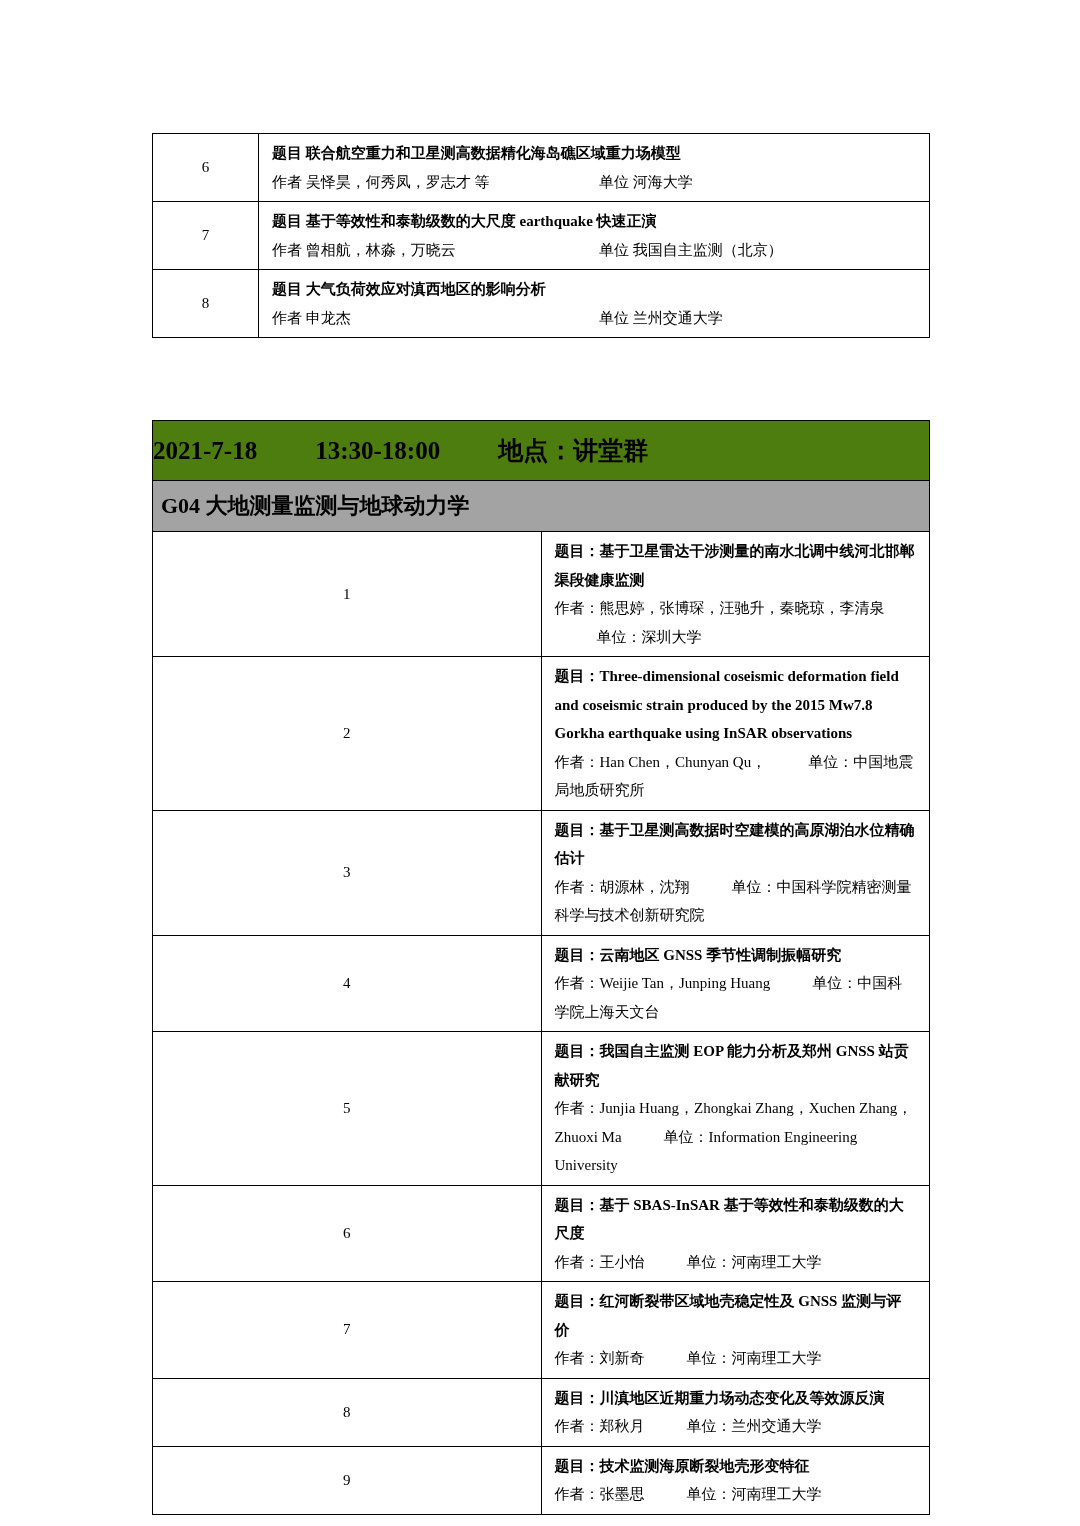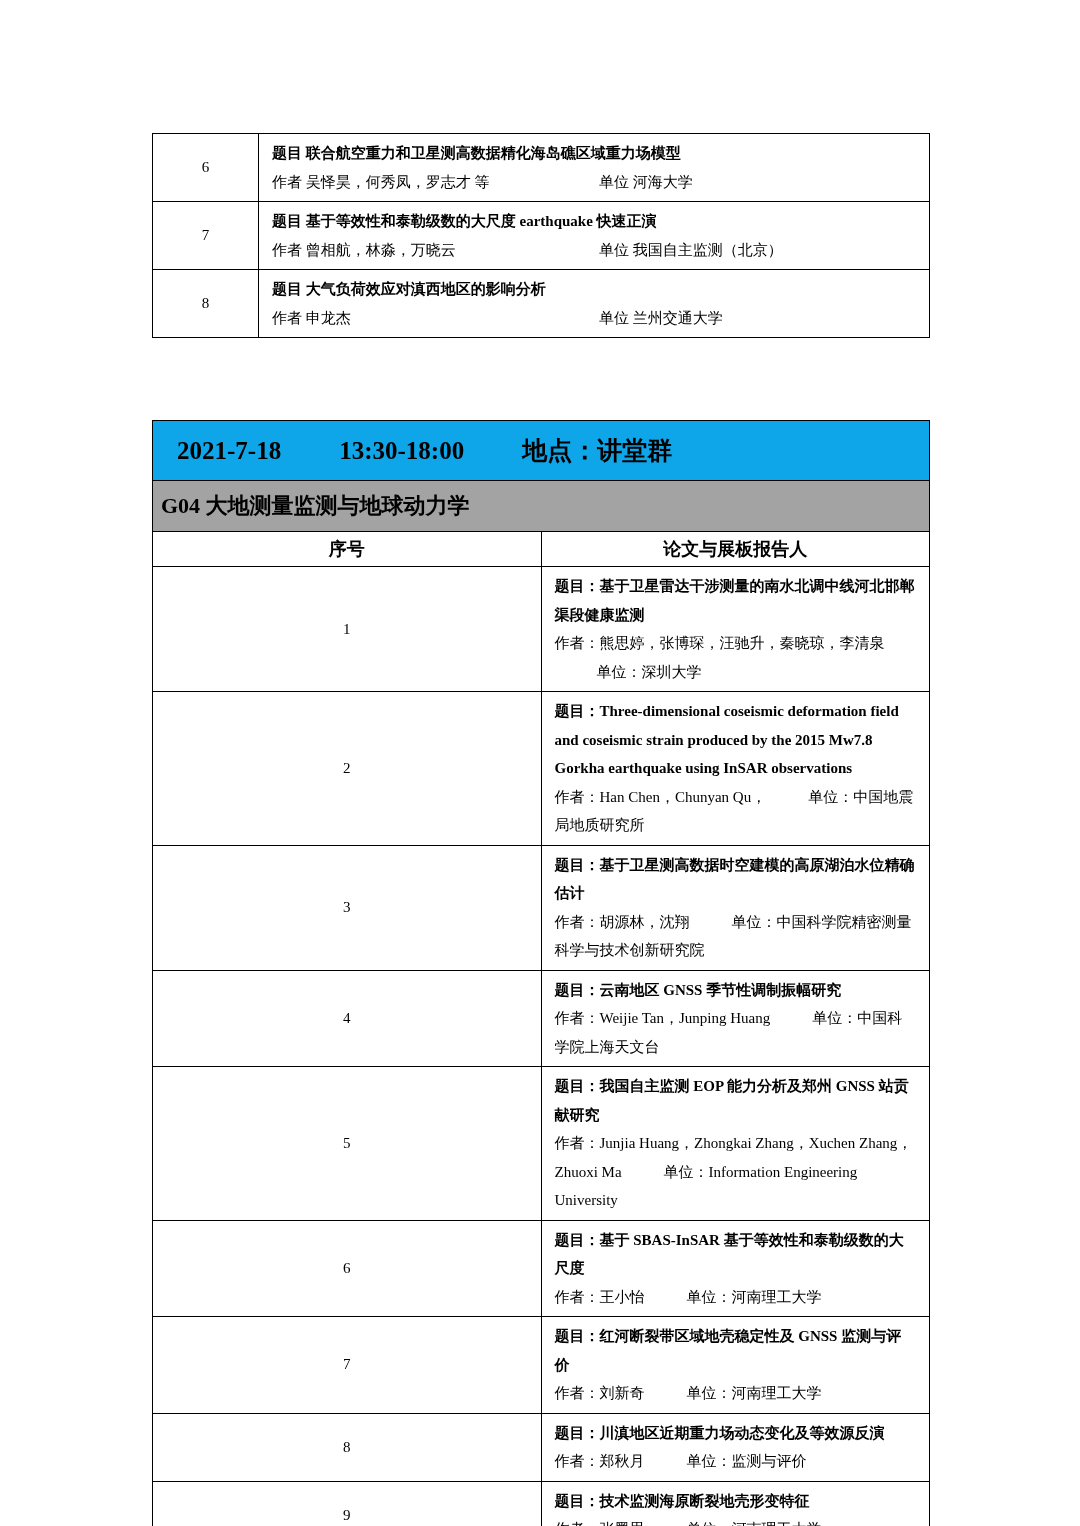--- a/index.html
+++ b/index.html
@@ -43,25 +43,25 @@
   .author-line { font-weight: normal; }
   .authors-tab {
     display: inline-block;
     min-width: 327px;
   }
   .gap {
     display: inline-block;
     width: 42px;
   }
   .session-th {
-    background: #0ea5e9;
+    background: #4d7c0f;
     font-size: 25px;
     font-weight: bold;
     text-align: left;
-    padding: 13px 24px;
+    padding: 13px 0;
   }
   .session-th .sess-part { margin-right: 58px; }
   .session-th .sess-part:last-child { margin-right: 0; }
   .section-th {
     background: #a3a3a3;
     font-size: 22px;
     font-weight: bold;
     text-align: left;
     padding: 10px 8px;
   }
@@ -106,24 +106,20 @@
   <table class="doc-table main-table">
     <tbody>
       <tr>
         <th class="session-th" colspan="2">
           <span class="sess-part">2021-7-18</span><span class="sess-part">13:30-18:00</span><span class="sess-part">地点：讲堂群</span>
         </th>
       </tr>
       <tr>
         <th class="section-th" colspan="2">G04 大地测量监测与地球动力学</th>
       </tr>
-      <tr>
-        <th class="cols-th num-cell">序号</th>
-        <th class="cols-th">论文与展板报告人</th>
-      </tr>
 
       <tr>
         <td class="num-cell">1</td>
         <td class="content-cell">
           <div class="title-line">题目：基于卫星雷达干涉测量的南水北调中线河北邯郸渠段健康监测</div>
           <div class="author-line"><span>作者：熊思婷，张博琛，汪驰升，秦晓琼，李清泉</span><span class="gap"></span><span>单位：深圳大学</span></div>
         </td>
       </tr>
       <tr>
         <td class="num-cell">2</td>
@@ -164,21 +160,21 @@
         <td class="num-cell">7</td>
         <td class="content-cell">
           <div class="title-line">题目：红河断裂带区域地壳稳定性及 GNSS 监测与评价</div>
           <div class="author-line"><span>作者：刘新奇</span><span class="gap"></span><span>单位：河南理工大学</span></div>
         </td>
       </tr>
       <tr>
         <td class="num-cell">8</td>
         <td class="content-cell">
           <div class="title-line">题目：川滇地区近期重力场动态变化及等效源反演</div>
-          <div class="author-line"><span>作者：郑秋月</span><span class="gap"></span><span>单位：监测与评价</span></div>
+          <div class="author-line"><span>作者：郑秋月</span><span class="gap"></span><span>单位：兰州交通大学</span></div>
         </td>
       </tr>
       <tr>
         <td class="num-cell">9</td>
         <td class="content-cell">
           <div class="title-line">题目：技术监测海原断裂地壳形变特征</div>
           <div class="author-line"><span>作者：张墨思</span><span class="gap"></span><span>单位：河南理工大学</span></div>
         </td>
       </tr>
 

